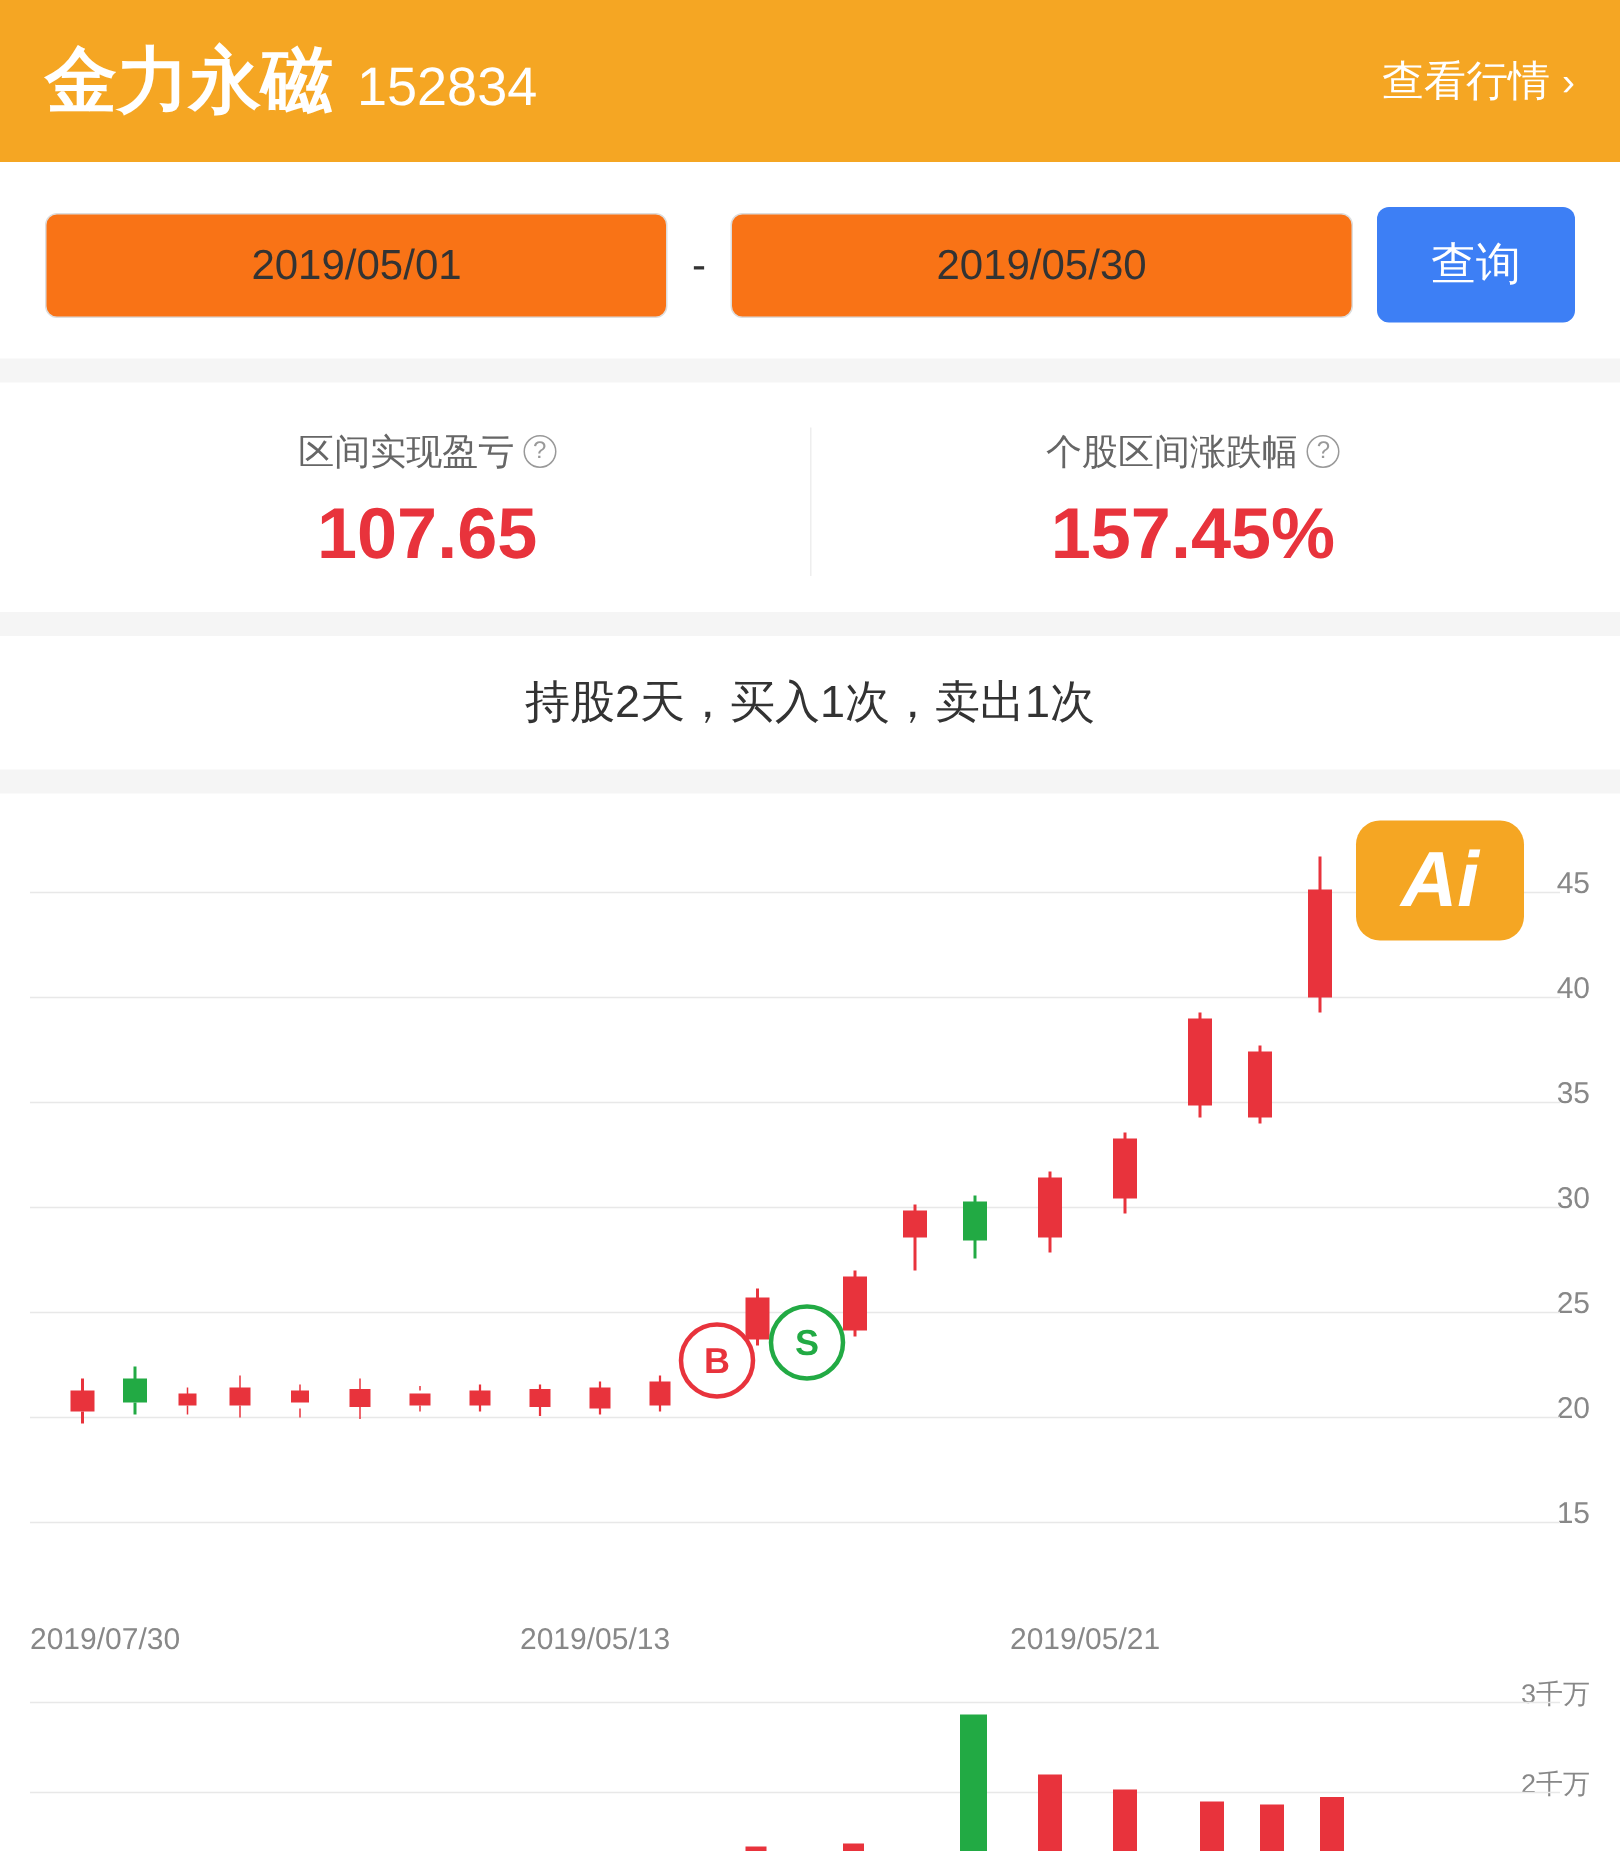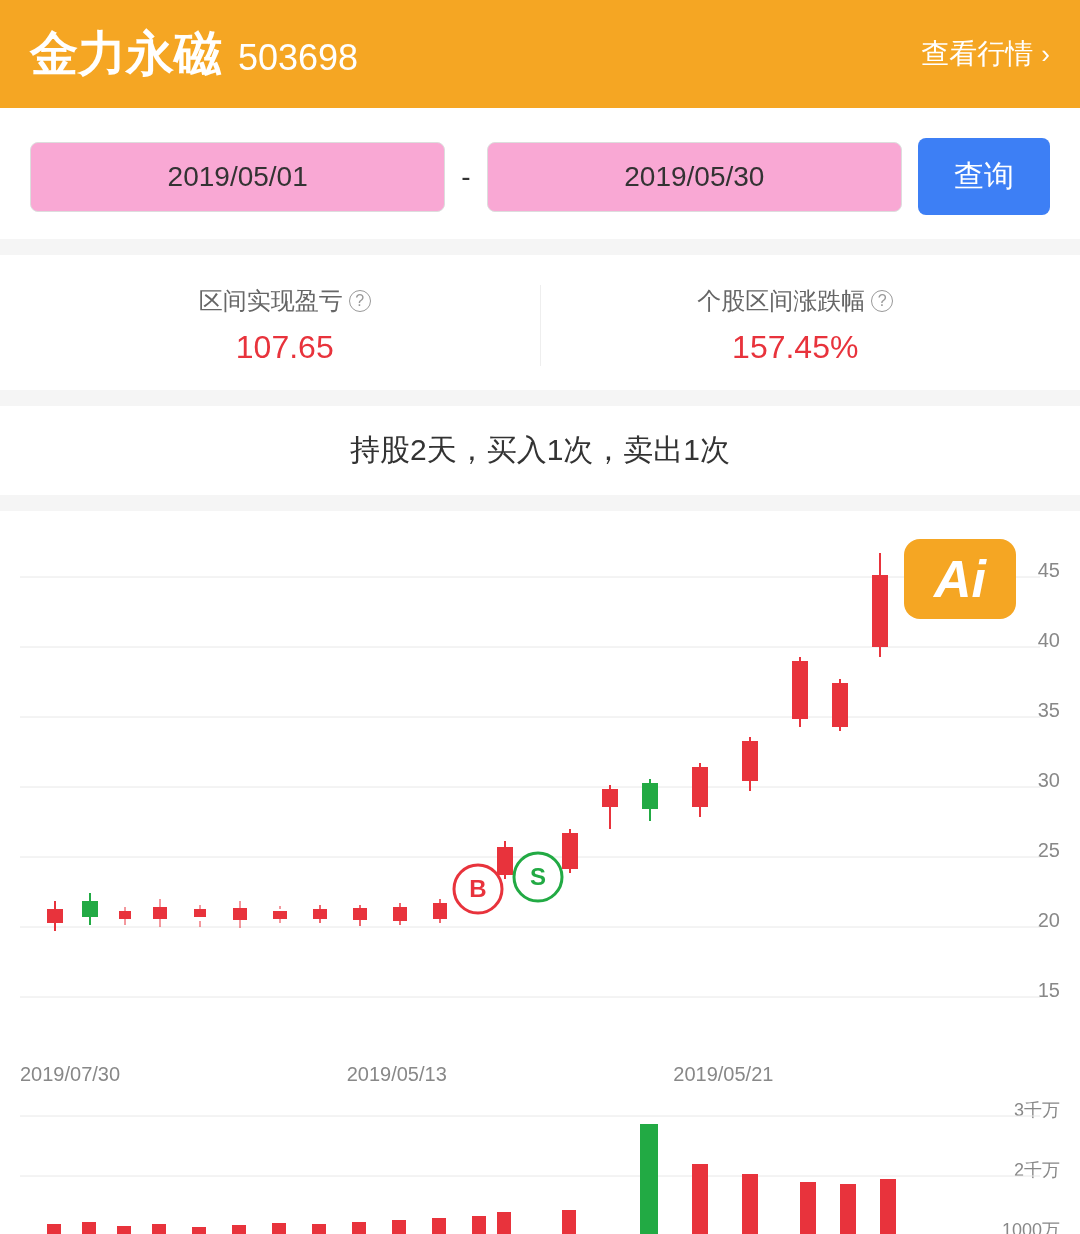--- a/index.html
+++ b/index.html
@@ -54,21 +54,21 @@
       align-items: center;
       gap: 16px;
     }
     .date-input {
       flex: 1;
       border: 1.5px solid #ddd;
       border-radius: 8px;
       padding: 18px 8px;
       font-size: 28px;
       color: #333;
-      background: #f9a8d4;
+      background: #f97316;
       text-align: center;
     }
     .date-sep {
       font-size: 28px;
       color: #333;
     }
     .query-btn {
       background: #3d7ff5;
       color: #ffffff;
       border: none;
@@ -109,22 +109,22 @@
       height: 22px;
       border: 1.5px solid #999;
       border-radius: 50%;
       display: inline-flex;
       align-items: center;
       justify-content: center;
       font-size: 16px;
       color: #999;
     }
     .stat-value {
-      font-size: 32px;
-      font-weight: normal;
+      font-size: 48px;
+      font-weight: bold;
       color: #e8333c;
     }
 
     
     .summary-section {
       background: #fff;
       margin-top: 16px;
       padding: 24px 30px;
       text-align: center;
     }
@@ -137,21 +137,21 @@
     .chart-section {
       background: #fff;
       margin-top: 16px;
       padding: 20px 0 0 0;
       position: relative;
     }
 
     
     .ai-badge-area {
       position: absolute;
-      top: 13px;
+      top: 3px;
       right: 20px;
       width: 200px;
       height: 110px;
       display: flex;
       align-items: center;
       justify-content: center;
     }
     .ai-badge {
       background: #f5a623;
       color: #fff;
@@ -178,21 +178,21 @@
       font-size: 20px;
       color: #888;
     }
   </style>
 </head>
 <body>
 
 <div class="header">
   <div class="header-left">
     <span class="header-title">金力永磁</span>
-    <span class="header-code">503698</span>
+    <span class="header-code">152834</span>
   </div>
   <div class="header-right">
     <span>查看行情</span>
     <span class="chevron">›</span>
   </div>
 </div>
 
 <div class="date-section">
   <input class="date-input" type="text" value="2019/05/01" style="">
   <span class="date-sep">-</span>

